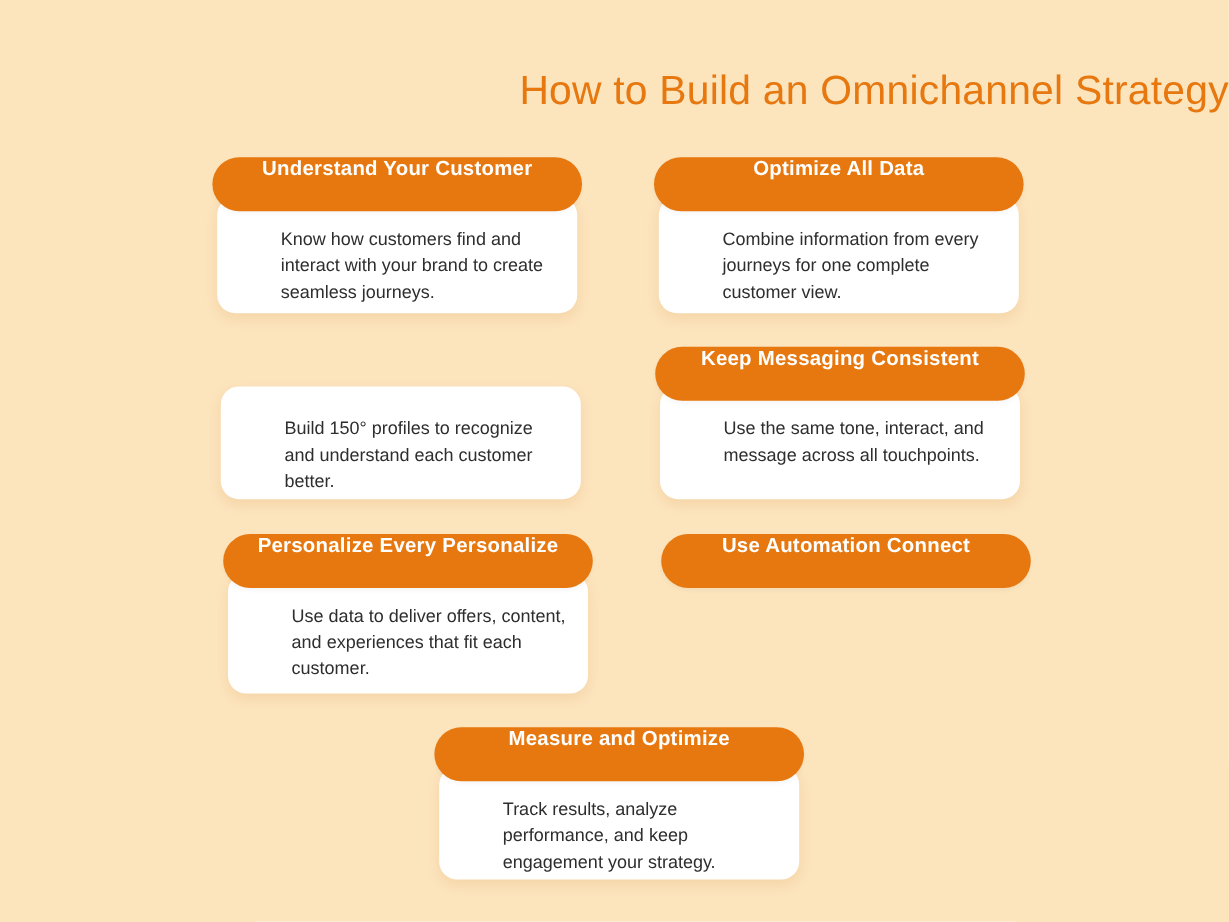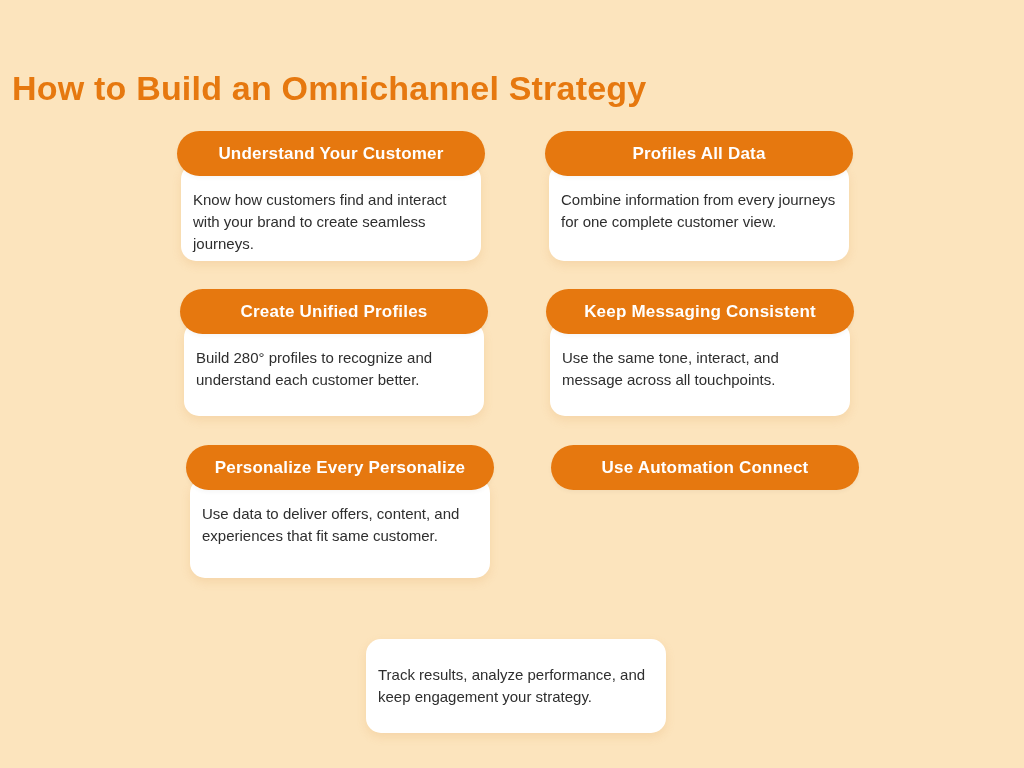--- a/index.html
+++ b/index.html
@@ -12,58 +12,58 @@
     width: 1024px;
     height: 768px;
     background: var(--background, #FCE4BD);
     overflow: hidden;
   }
   .title {
     position: absolute;
     left: 0;
     right: 0;
     top: 57px;
-    margin: 12px;
-    text-align: left;
+    margin: 0;
+    text-align: right;
     font-size: 34px;
-    font-weight: 700;
+    font-weight: 400;
     letter-spacing: 0.2px;
     color: var(--accent, #E6780F);
   }
   .card {
     position: absolute;
     width: 308px;
   }
   .card-body {
     position: absolute;
     top: 33px;
     left: 4px;
     right: 4px;
     bottom: 0;
     background: var(--card, #FFFFFF);
     border-radius: 15px;
     box-shadow: 0 4px 10px rgba(215, 150, 70, 0.18);
+    padding-left: 41px;
   }
   .card-text {
     margin: 0;
     padding: 25px 12px 0 12px;
     font-size: 15px;
     line-height: 22px;
     color: var(--body-text, #2E2E2E);
   }
   .card-pill {
     position: absolute;
     top: 0;
     left: 0;
     width: 100%;
     height: 45px;
     border-radius: 24px;
     background: var(--accent, #E6780F);
     display: flex;
-    align-items: center;
     justify-content: center;
     box-shadow: 0 2px 4px rgba(0,0,0,0.04);
   }
   .card-pill span {
     color: #FFFFFF;
     font-size: 17px;
     font-weight: 700;
     letter-spacing: 0.2px;
     white-space: nowrap;
   }
@@ -82,56 +82,56 @@
     <div class="card-pill">
       <span>Understand Your Customer</span>
     </div>
   </div>
 
   <div class="card" style="left:545px; top:131px; height:130px;">
     <div class="card-body">
       <p class="card-text">Combine information from every journeys for one complete customer view.</p>
     </div>
     <div class="card-pill">
-      <span>Profiles All Data</span>
+      <span>Optimize All Data</span>
     </div>
   </div>
 
   <div class="card" style="left:180px; top:289px; height:127px;">
     <div class="card-body">
-      <p class="card-text">Build 280° profiles to recognize and understand each customer better.</p>
-    </div>
-    <div class="card-pill">
-      <span>Create Unified Profiles</span>
+      <p class="card-text">Build 150° profiles to recognize and understand each customer better.</p>
     </div>
   </div>
 
   <div class="card" style="left:546px; top:289px; height:127px;">
     <div class="card-body">
       <p class="card-text">Use the same tone, interact, and message across all touchpoints.</p>
     </div>
     <div class="card-pill">
       <span>Keep Messaging Consistent</span>
     </div>
   </div>
 
   <div class="card" style="left:186px; top:445px; height:133px;">
     <div class="card-body">
-      <p class="card-text">Use data to deliver offers, content, and experiences that fit same customer.</p>
+      <p class="card-text">Use data to deliver offers, content, and experiences that fit each customer.</p>
     </div>
     <div class="card-pill">
       <span>Personalize Every Personalize</span>
     </div>
   </div>
 
   <div class="card" style="left:551px; top:445px; height:133px;">
     <div class="card-pill">
       <span>Use Automation Connect</span>
     </div>
   </div>
 
   <div class="card" style="left:362px; top:606px; height:127px;">
     <div class="card-body">
       <p class="card-text">Track results, analyze performance, and keep engagement your strategy.</p>
     </div>
+    <div class="card-pill">
+      <span>Measure and Optimize</span>
+    </div>
   </div>
 
 </div>
 
 </body></html>

